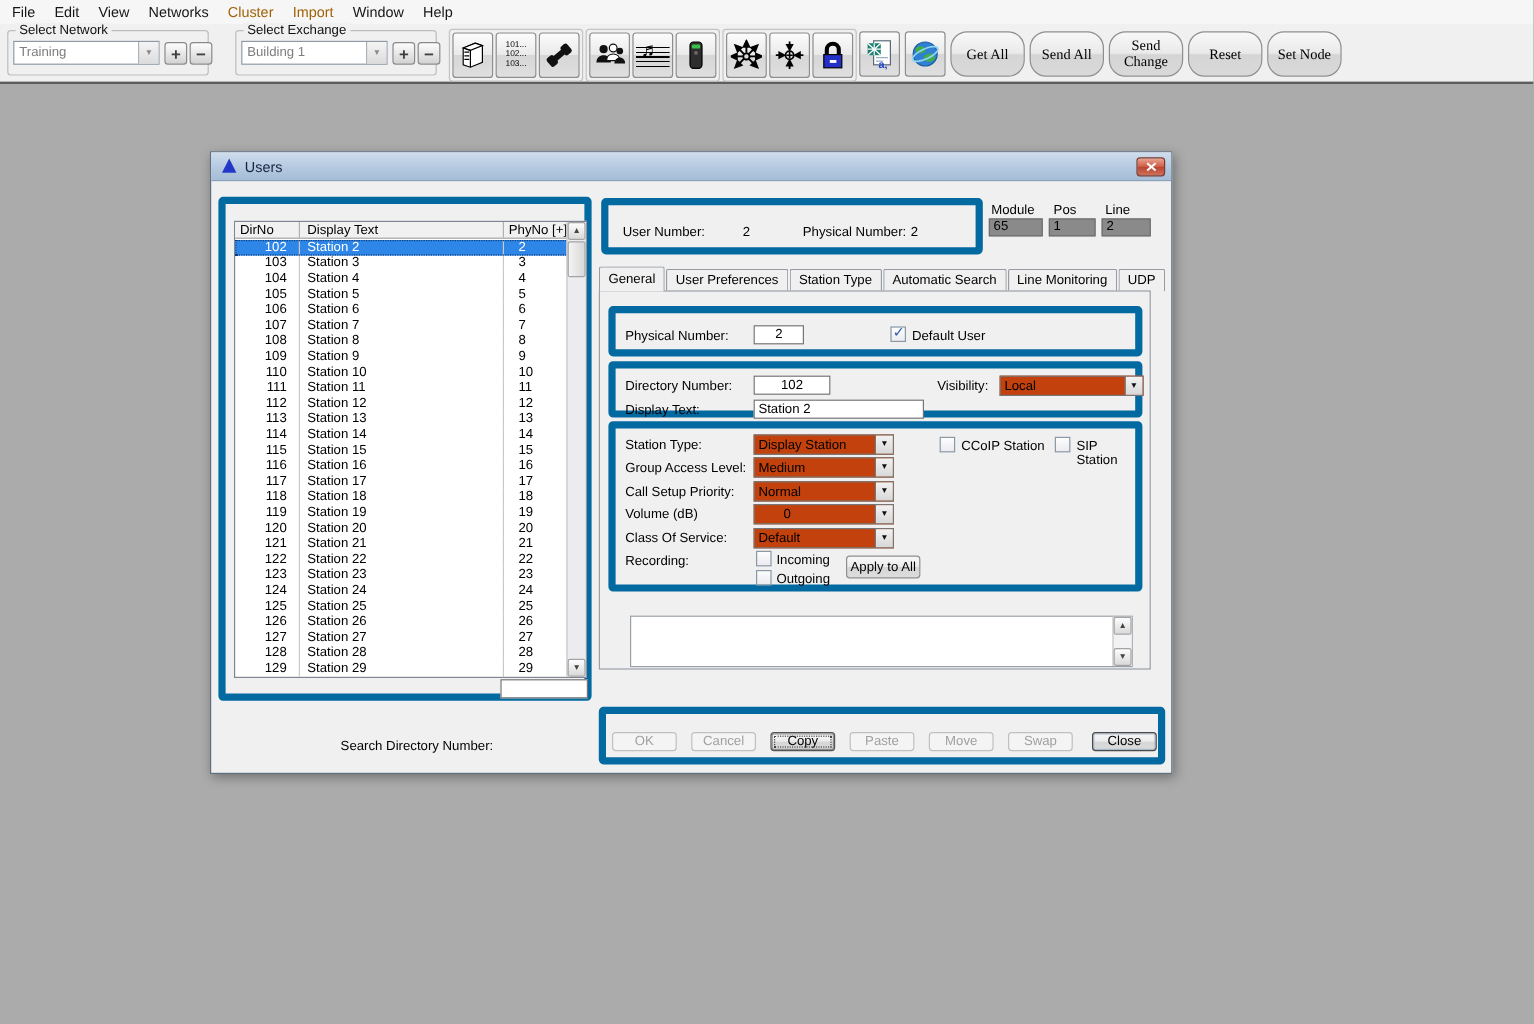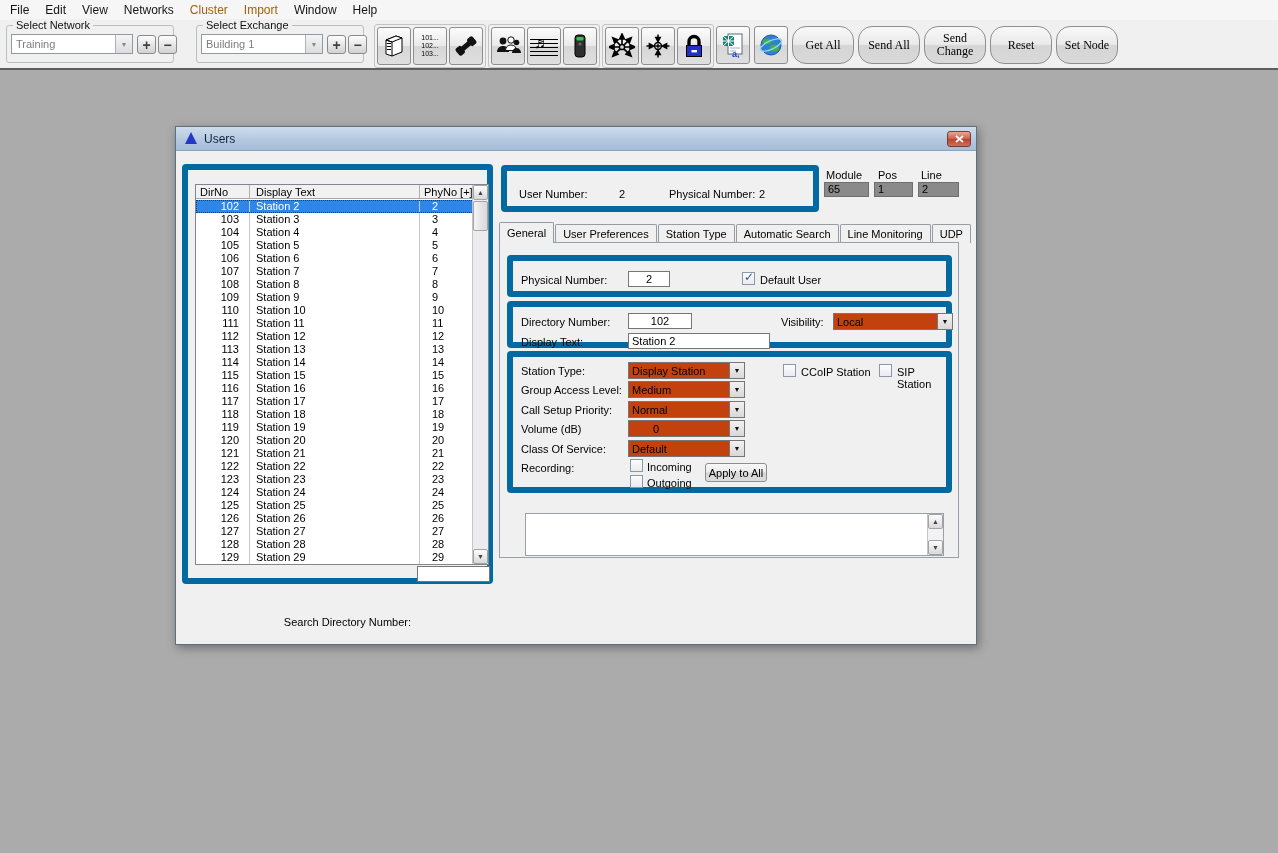--- a/index.html
+++ b/index.html
@@ -557,17 +557,26 @@
           </div>
 
           <div class="memo">
             <div class="vsb">
               <span class="sa up">▲</span>
               <span class="sa dn">▼</span>
             </div>
           </div>
         </div>
 
+        <div class="gb" style="left:323px; top:438px; width:472px; height:48px;">
+          <button class="btn abtn disabled" style="left:5px;">OK</button>
+          <button class="btn abtn disabled" style="left:71px;">Cancel</button>
+          <button class="btn abtn focused" style="left:137px;">Copy</button>
+          <button class="btn abtn disabled" style="left:203px;">Paste</button>
+          <button class="btn abtn disabled" style="left:269px;">Move</button>
+          <button class="btn abtn disabled" style="left:335px;">Swap</button>
+          <button class="btn abtn default" style="left:405px;">Close</button>
+        </div>
 
       </div>
     </div>
   </div>
 </div>
 
 </body></html>

